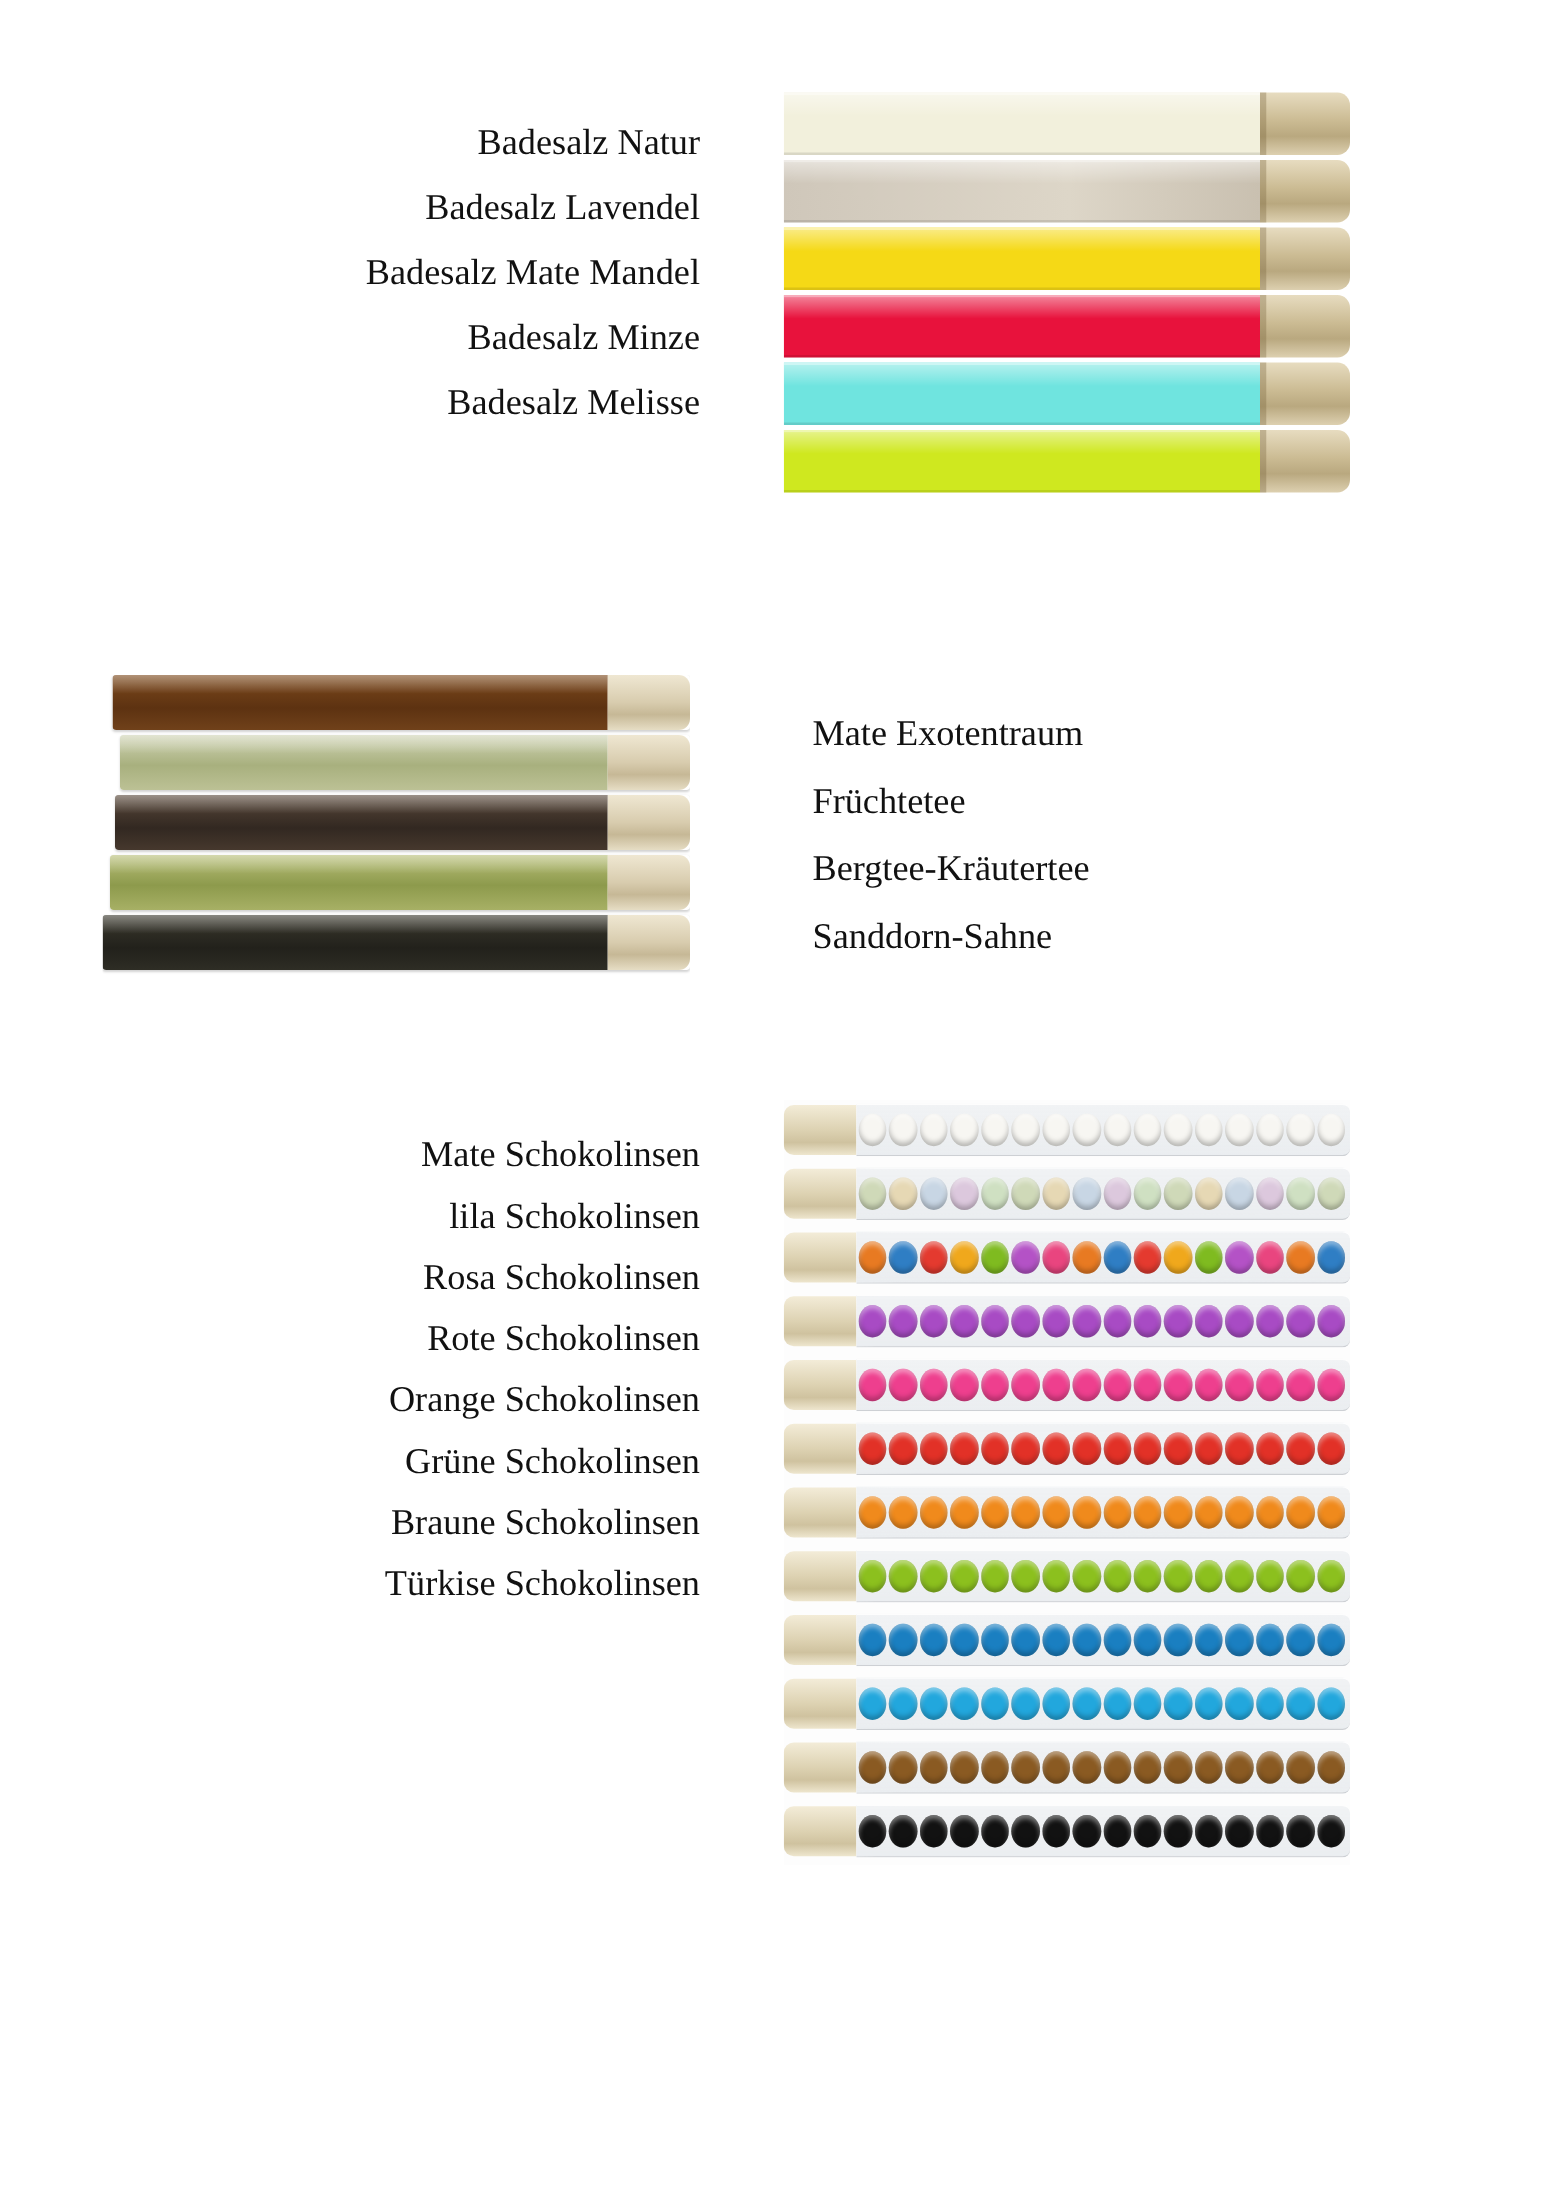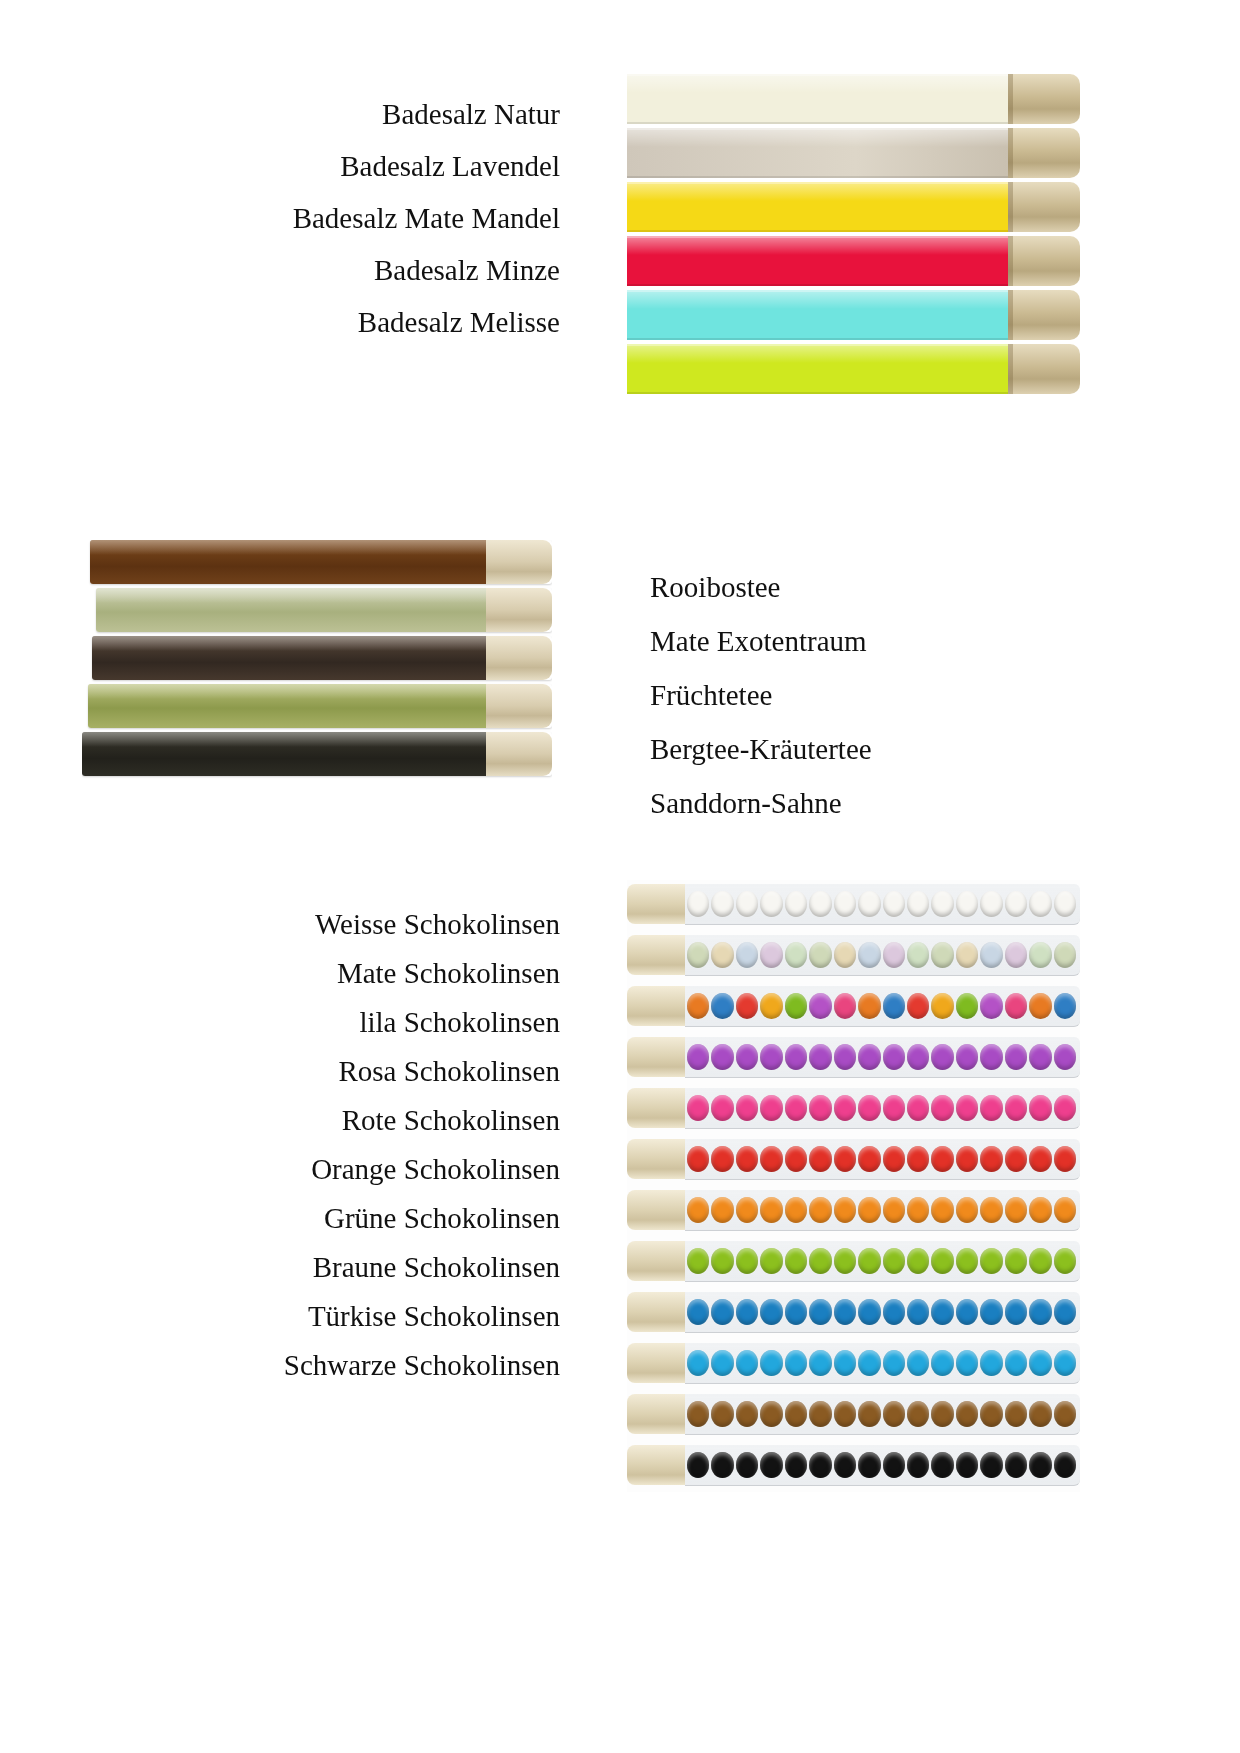--- a/index.html
+++ b/index.html
@@ -238,38 +238,35 @@
     <div class="tea-body" style="background:linear-gradient(to bottom,#b8bf79,#8d9a4c 55%,#a7b065);"></div>
     <div class="tea-cork"></div>
   </div>
   <div class="tea-row" style="top:192px; left:0px;  width:470px;">
     <div class="tea-body" style="background:linear-gradient(to bottom,#3b392e,#22211b 60%,#2e2d25);"></div>
     <div class="tea-cork"></div>
   </div>
 </div>
 
 <div class="list" id="tea-list">
-  <div class="line">Rooibostee</div>
   <div class="line">Mate Exotentraum</div>
   <div class="line">Früchtetee</div>
   <div class="line">Bergtee-Kräutertee</div>
   <div class="line">Sanddorn-Sahne</div>
 </div>
 
 <div class="list" id="lentil-list">
-  <div class="line">Weisse  Schokolinsen</div>
   <div class="line">Mate Schokolinsen</div>
   <div class="line">lila Schokolinsen</div>
   <div class="line">Rosa Schokolinsen</div>
   <div class="line">Rote Schokolinsen</div>
   <div class="line">Orange Schokolinsen</div>
   <div class="line">Grüne Schokolinsen</div>
   <div class="line">Braune Schokolinsen</div>
   <div class="line">Türkise Schokolinsen</div>
-  <div class="line">Schwarze Schokolinsen</div>
 </div>
 
 <div class="photo" id="lentil-photo">
 
 <div class="lentil-row" style="top: 2px;">
       <div class="lentil-cork"></div>
       <div class="lentil-tube">
         <div class="beads">
           <span class="bead" style="background: rgb(247, 246, 242);"></span>
           <span class="bead" style="background: rgb(247, 246, 242);"></span>

